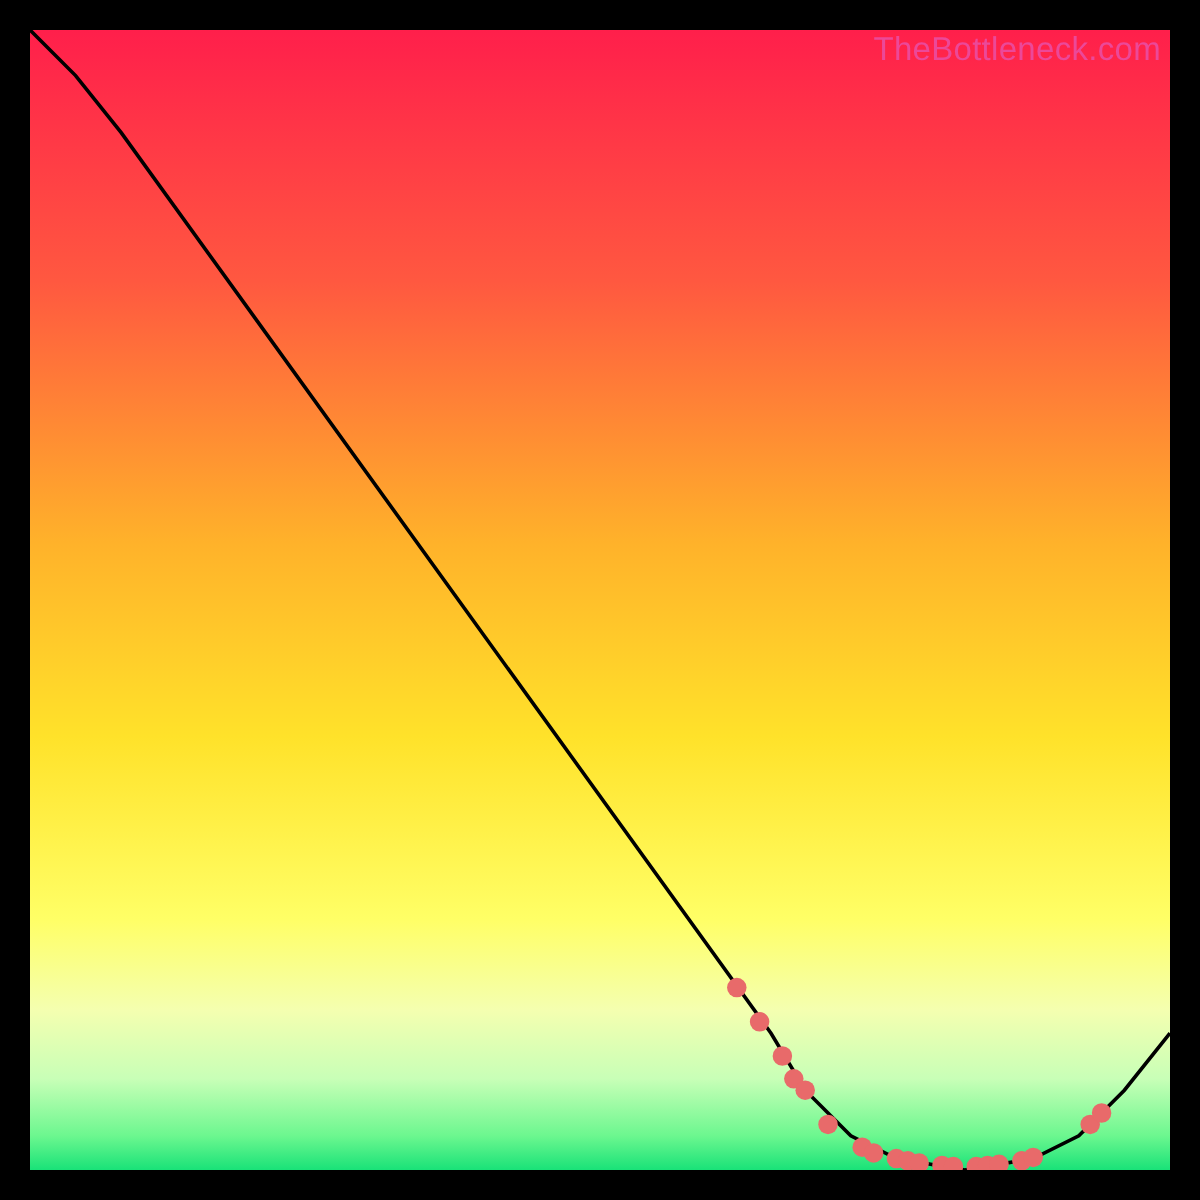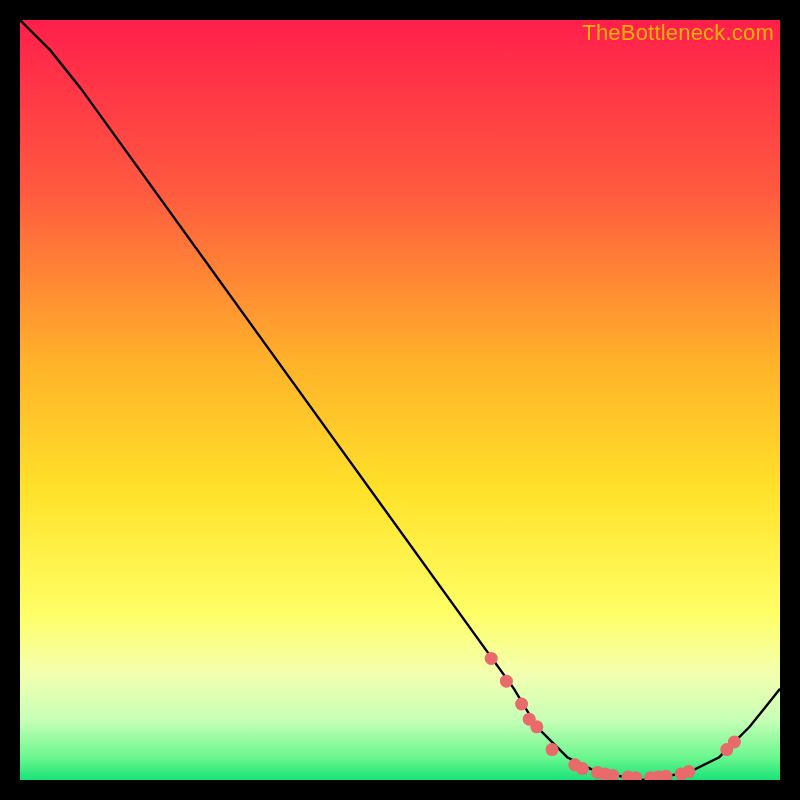--- a/index.html
+++ b/index.html
@@ -16,21 +16,21 @@
     left: 20px;
     top: 20px;
     width: 760px;
     height: 760px;
     background: #000;
   }
   .watermark {
     position: absolute;
     top: 0px;
     right: 6px;
-    color: #eab308;
+    color: #ec4899;
     font-size: 22px;
     font-weight: 500;
     letter-spacing: 0.2px;
     z-index: 5;
   }
   svg {
     position: absolute;
     left: 0;
     top: 0;
   }

